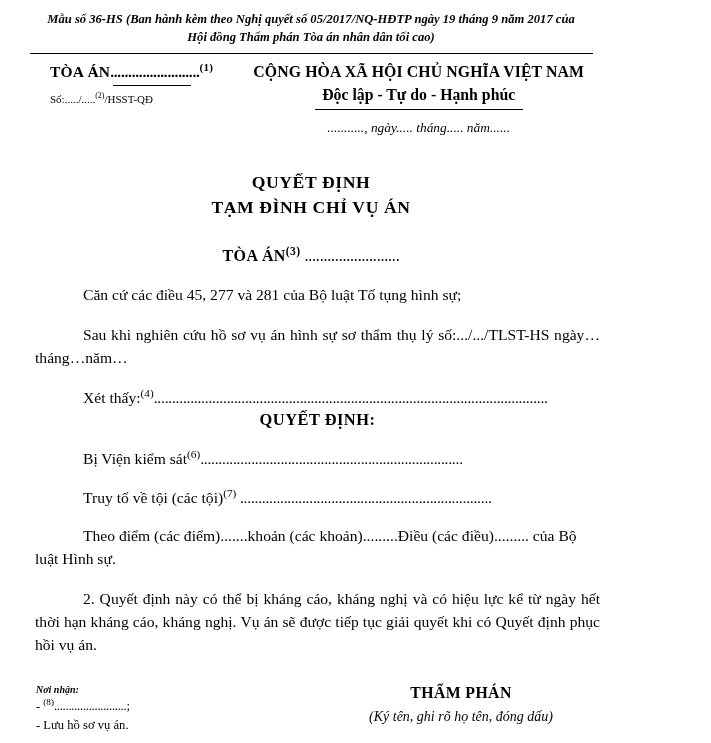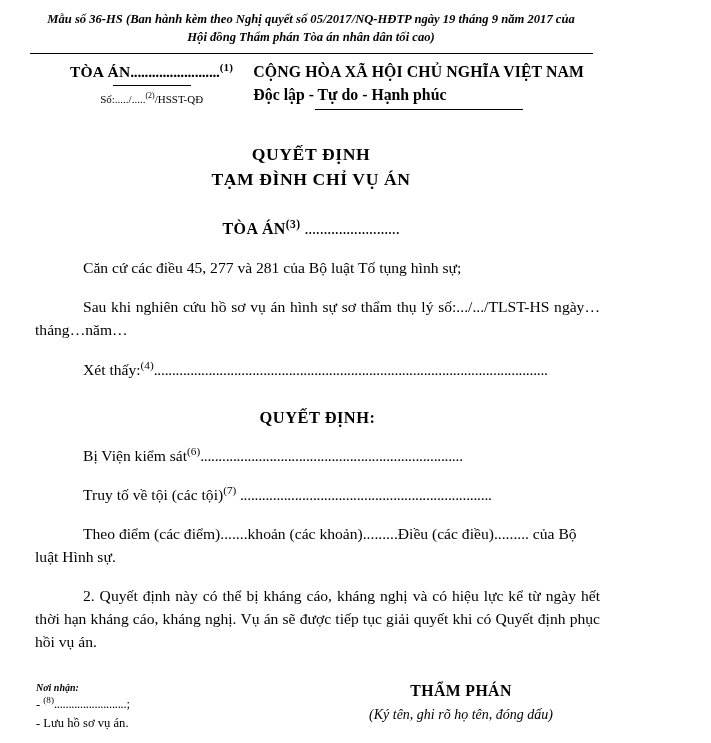--- a/index.html
+++ b/index.html
@@ -46,27 +46,26 @@
   }
 
   
   .header {
     display: flex;
     align-items: flex-start;
     padding: 7px 20px 0 20px;
   }
   .header-left {
     width: 255px;
-    text-align: center;
     padding-left: 30px;
     box-sizing: border-box;
   }
   .header-right {
     flex: 1;
-    text-align: left;
+    text-align: center;
     padding-right: 18px;
     box-sizing: border-box;
   }
   .court-name {
     font-weight: bold;
     font-size: 15.5px;
     letter-spacing: 0.2px;
     white-space: nowrap;
   }
   .court-name .dots { font-weight: bold; letter-spacing: -0.3px; }
@@ -154,21 +153,20 @@
   p.para.tight { margin-top: 16px; }
 
   .sub { font-size: 0.72em; vertical-align: super; line-height: 0; }
   .dotfill { letter-spacing: -0.25px; }
 
   .decision-head {
     text-align: center;
     font-weight: bold;
     font-size: 16.4px;
     letter-spacing: 0.5px;
-    margin-top: 25px;
   }
 
   
   .footer {
     display: flex;
     align-items: flex-start;
     margin-top: 26px;
     padding: 0 16px 0 36px;
   }
   .footer-left {
@@ -216,20 +214,21 @@
     <div class="header-left">
       <div class="court-name"><span>TÒA ÁN</span><span class="dots">.........................</span><span class="sub">(1)</span></div>
       <div class="short-rule"></div>
       <div class="doc-number"><span>Số:...../.....</span><span class="sub">(2)</span><span>/HSST-QĐ</span></div>
     </div>
 
     <div class="header-right">
       <div class="nation">CỘNG HÒA XÃ HỘI CHỦ NGHĨA VIỆT NAM</div>
       <div class="motto">Độc lập - Tự do - Hạnh phúc</div>
       <div class="motto-rule"></div>
+      <div class="date-line">..........., ngày..... tháng..... năm......</div>
     </div>
 
   </div>
 
   <div class="title-block">
     <div class="title-1">QUYẾT ĐỊNH</div>
     <div class="title-2">TẠM ĐÌNH CHỈ VỤ ÁN</div>
   </div>
 
   <div class="court-line"><span class="cl-bold">TÒA ÁN</span><span class="cl-bold sub">(3)</span>

